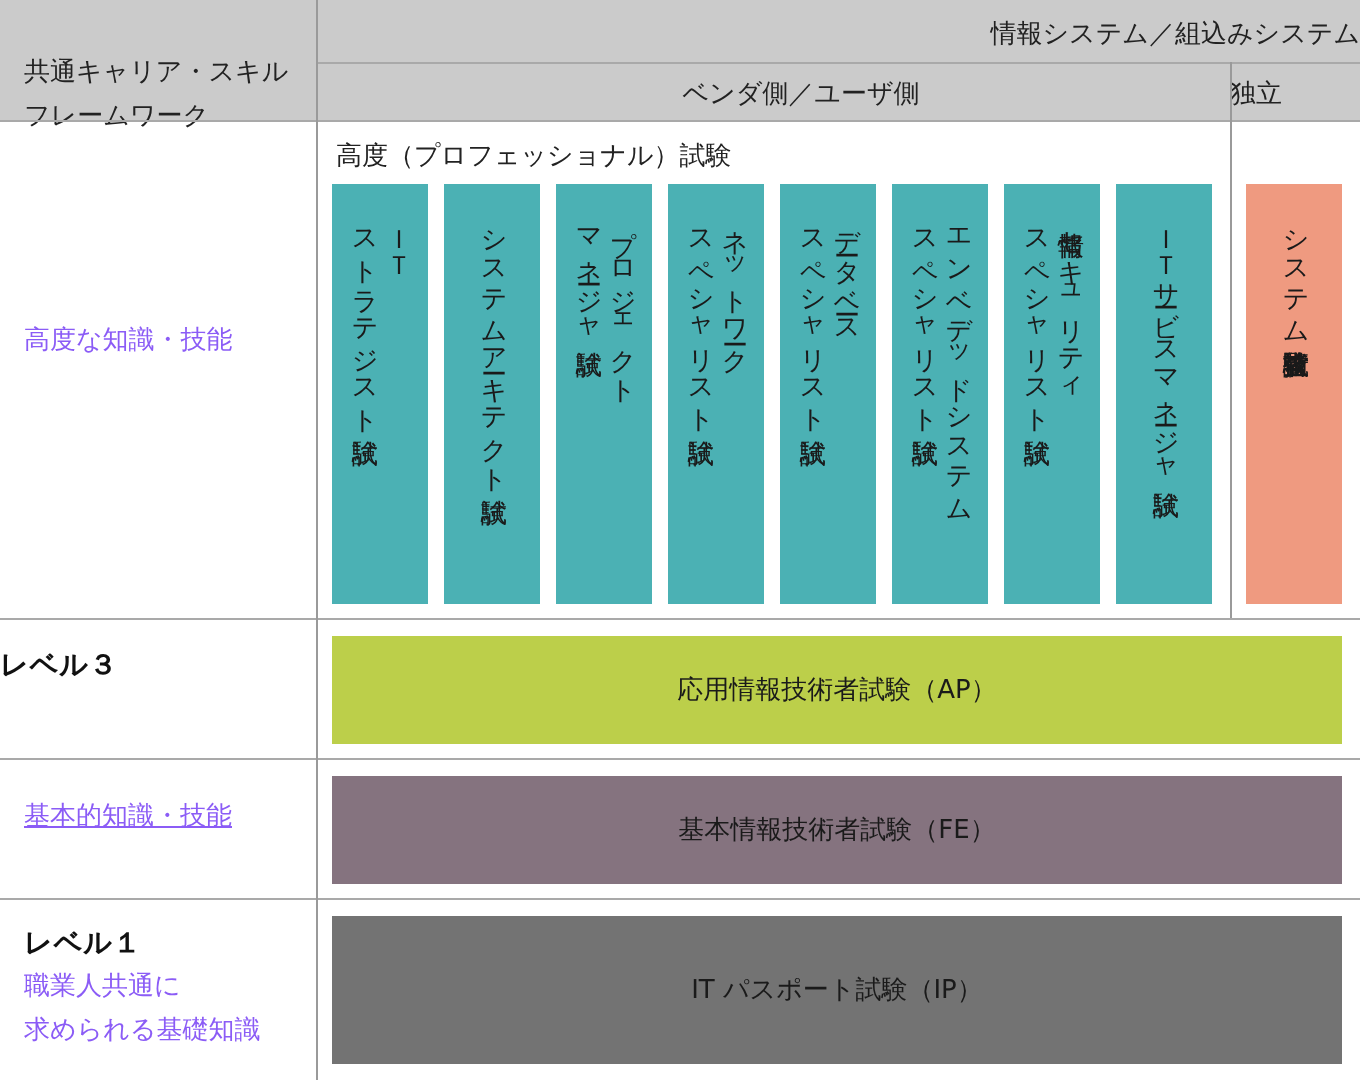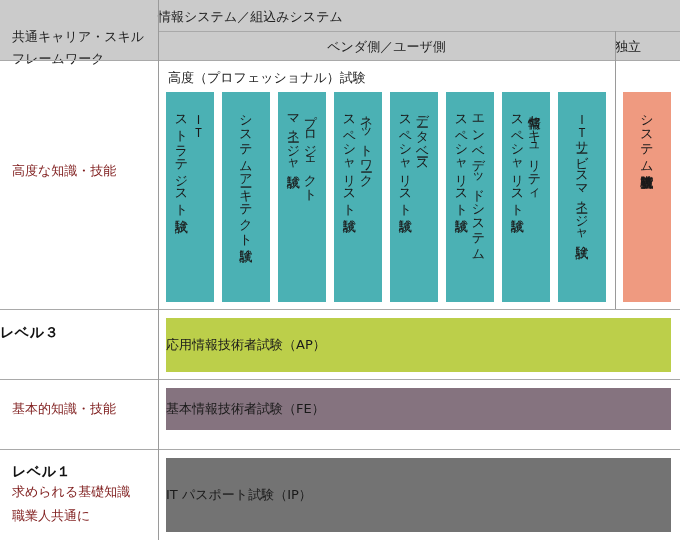--- a/index.html
+++ b/index.html
@@ -4,63 +4,63 @@
 <style>
   html, body { margin:0; padding:0; background:#ffffff; }
   body { width:680px; height:540px; position:relative; overflow:hidden;
          font-family:"DejaVu Sans","Liberation Sans",sans-serif; color:#222; }
   .abs { position:absolute; box-sizing:border-box; }
   .hdr { background:#cbcbcb; }
   .hline { position:absolute; background:#a9a9a9; height:1px; }
   .vline { position:absolute; background:#9a9a9a; width:1px; }
   .hdr-text { font-size:13px; color:#222; }
   .lvl-title { font-size:14px; font-weight:bold; color:#111; letter-spacing:0.5px; }
-  .lvl-desc { font-size:13px; color:#7f1d1d; line-height:22px; }
+  .lvl-desc { font-size:13px; color:#8b5cf6; line-height:22px; }
   .vbox { position:absolute; top:92px; height:210px; width:48px; display:flex;
           justify-content:center; }
   .vbox.teal { background:#4bb1b4; }
   .vbox.salmon { background:#ef9a80; }
   .vtext { writing-mode:vertical-rl; text-orientation:upright; font-size:13px;
            line-height:17px; color:#1a1a1a; padding-top:14px; white-space:pre; }
   .hbox { position:absolute; left:166px; width:505px; display:flex;
-          align-items:center; justify-content:flex-start; font-size:13px; color:#1a1a1a; }
+          align-items:center; justify-content:center; font-size:13px; color:#1a1a1a; }
 </style>
 </head>
 <body>
 
 <div class="abs hdr" style="left:0;top:0;width:680px;height:61px;"></div>
 <div class="abs hdr-text" style="left:12px;top:26px;line-height:22px;">
   <div>共通キャリア・スキル</div>
   <div>フレームワーク</div>
 </div>
-<div class="abs hdr-text" style="left:158px;width:522px;top:8px;text-align:left;">情報システム／組込みシステム</div>
-<div class="abs hdr-text" style="left:158px;width:457px;top:38px;text-align:center;">ベンダ側／ユーザ側</div>
+<div class="abs hdr-text" style="left:158px;width:522px;top:8px;text-align:right;">情報システム／組込みシステム</div>
+<div class="abs hdr-text" style="left:172px;width:457px;top:38px;text-align:center;">ベンダ側／ユーザ側</div>
 <div class="abs hdr-text" style="left:615px;width:65px;top:38px;">独立</div>
 
 <div class="hline" style="left:158px;top:31px;width:522px;"></div>
 <div class="hline" style="left:0;top:60px;width:680px;"></div>
 <div class="hline" style="left:0;top:309px;width:680px;"></div>
 <div class="hline" style="left:0;top:379px;width:680px;"></div>
 <div class="hline" style="left:0;top:449px;width:680px;"></div>
 <div class="vline" style="left:158px;top:0;height:540px;"></div>
 <div class="vline" style="left:615px;top:31px;height:278px;"></div>
 
 <div class="abs" style="left:12px;top:156px;">
   <div class="lvl-desc" style="margin-top:4px;">高度な知識・技能</div>
 </div>
 <div class="abs" style="left:0;top:324px;">
   <div class="lvl-title">レベル３</div>
 </div>
 <div class="abs" style="left:12px;top:394px;">
-  <div class="lvl-desc" style="margin-top:4px;">基本的知識・技能</div>
+  <div class="lvl-desc" style="margin-top:4px;text-decoration:underline;">基本的知識・技能</div>
 </div>
 <div class="abs" style="left:12px;top:463px;">
   <div class="lvl-title">レベル１</div>
+  <div class="lvl-desc" style="margin-top:2px;">職業人共通に</div>
   <div class="lvl-desc">求められる基礎知識</div>
-  <div class="lvl-desc" style="margin-top:2px;">職業人共通に</div>
 </div>
 
 <div class="abs" style="left:168px;top:69px;font-size:13px;">高度（プロフェッショナル）試験</div>
 
 <div class="vbox teal" style="left:166px;">
     <span class="vtext">ＩＴ
 ストラテジスト試験</span>
   </div>
 <div class="vbox teal" style="left:222px;">
     <span class="vtext">システムアーキテクト試験</span>
@@ -88,18 +88,18 @@
 <div class="vbox teal" style="left:558px;">
     <span class="vtext">ＩＴサービスマネージャ試験</span>
   </div>
 <div class="vbox salmon" style="left:623px;">
     <span class="vtext">システム監査技術者試験</span>
   </div>
 
 <div class="hbox" style="top:318px;height:54px;background:#bccf4a;">
     <span>応用情報技術者試験（AP）</span>
   </div>
-<div class="hbox" style="top:388px;height:42px;background:#85737f;">
+<div class="hbox" style="top:388px;height:54px;background:#85737f;">
     <span>基本情報技術者試験（FE）</span>
   </div>
 <div class="hbox" style="top:458px;height:74px;background:#737373;">
     <span>IT パスポート試験（IP）</span>
   </div>
 
 </body></html>

